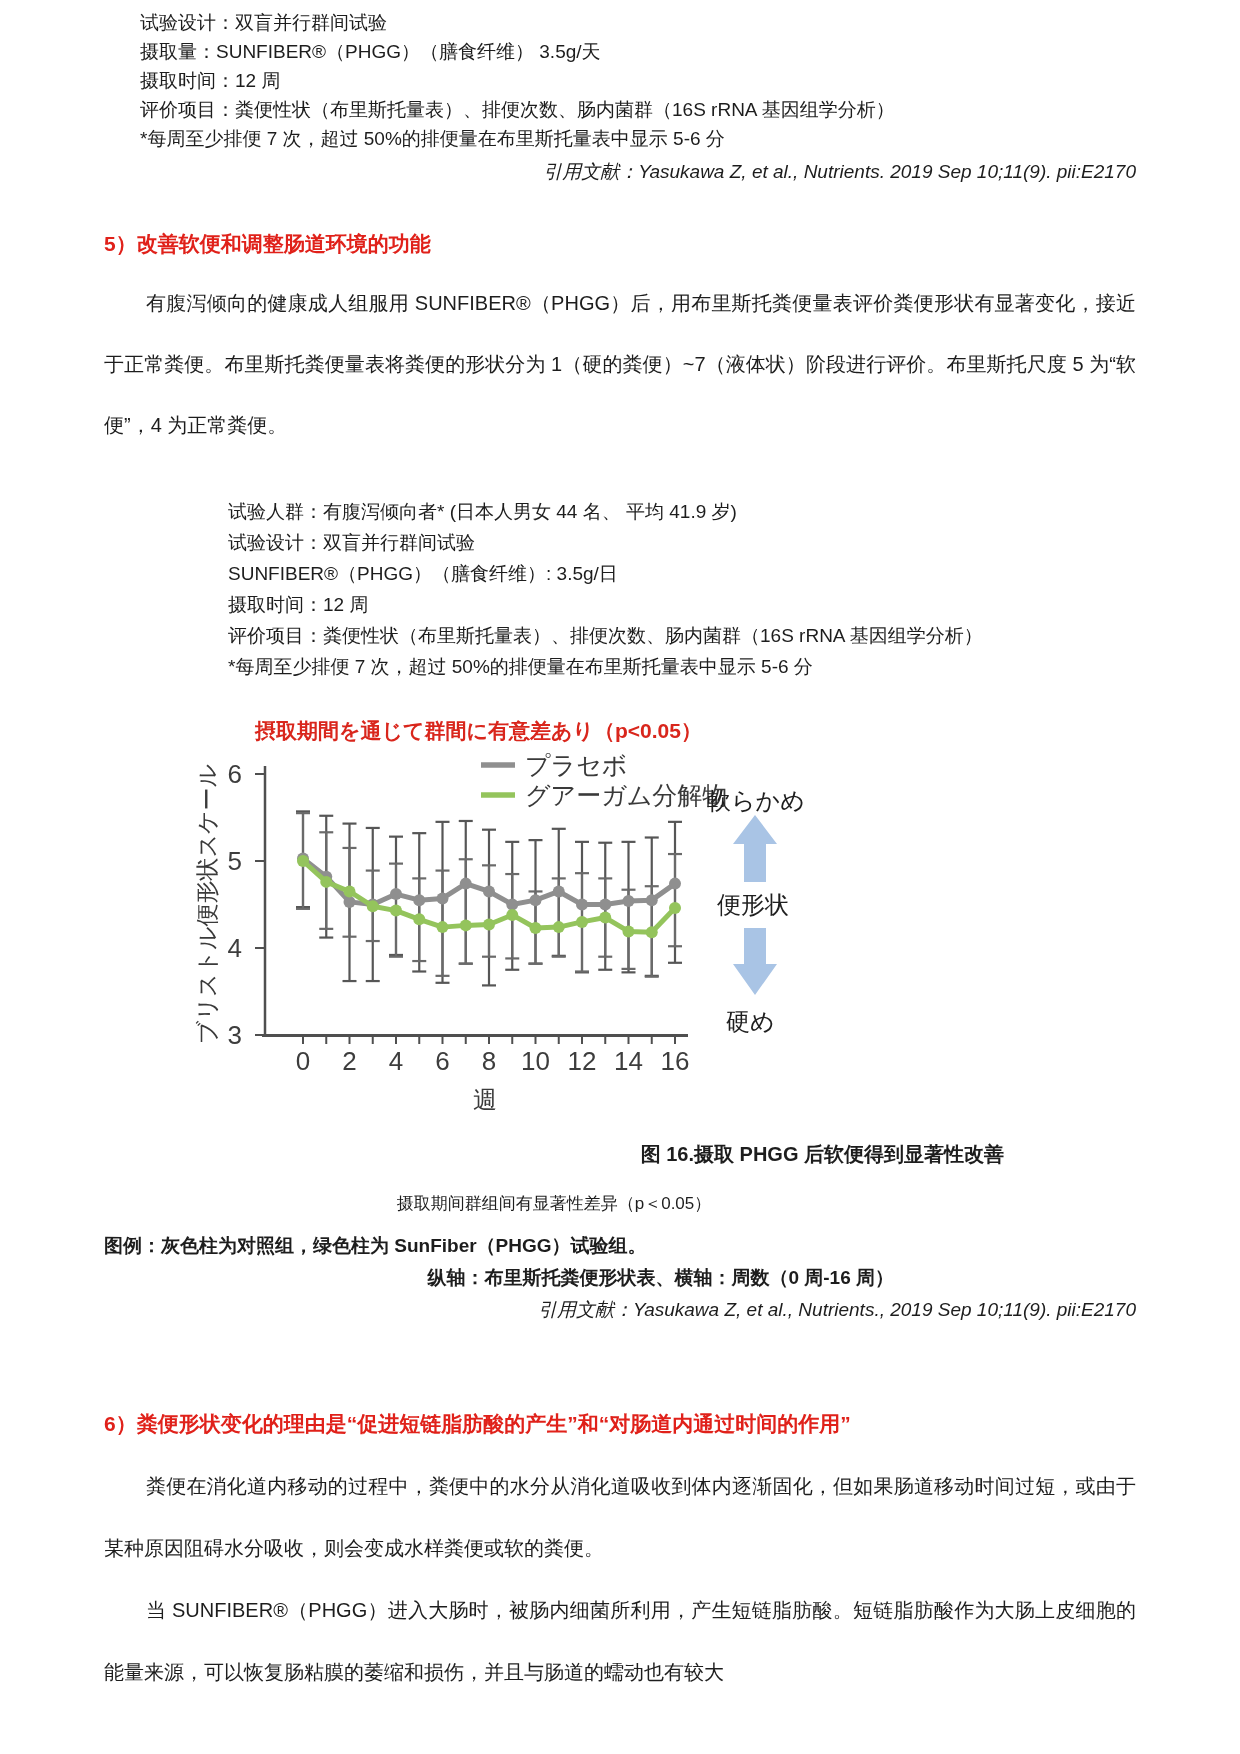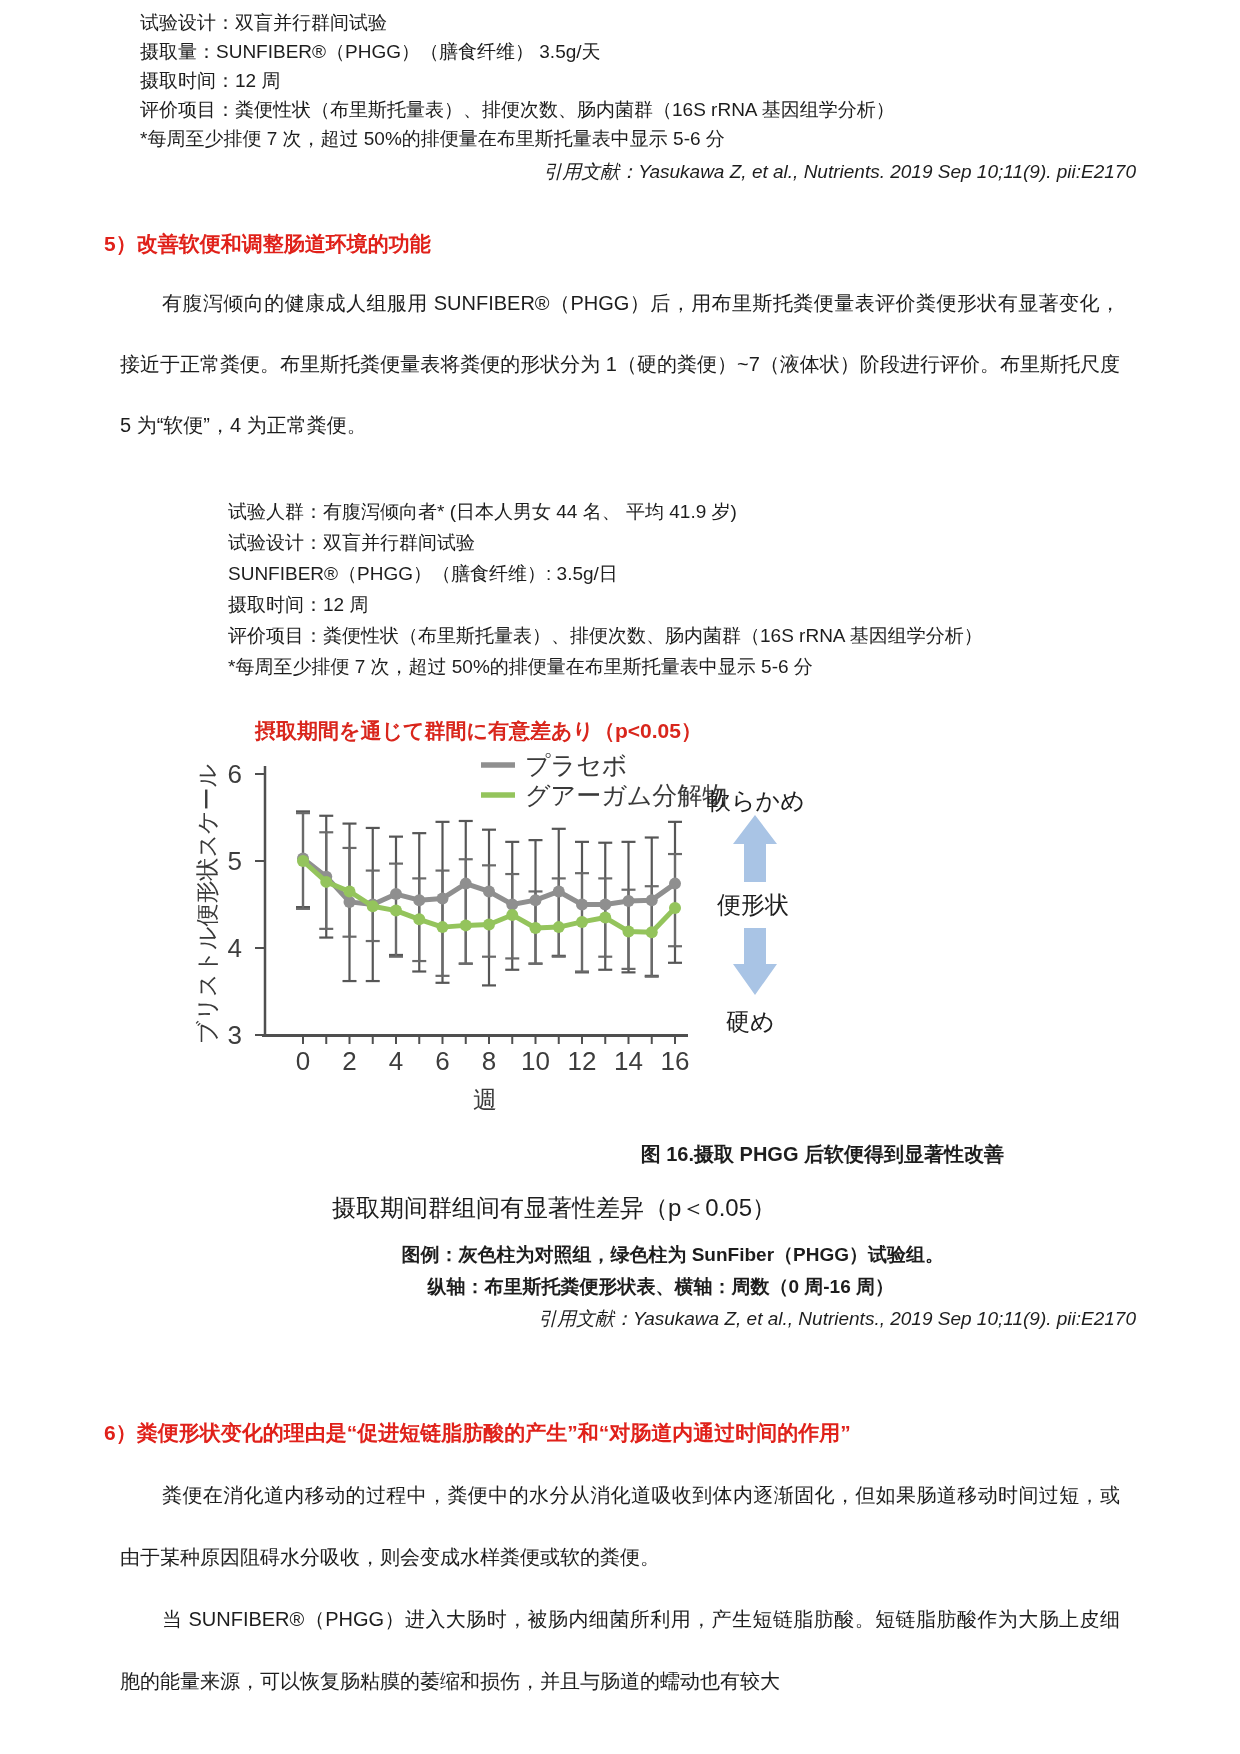--- a/index.html
+++ b/index.html
@@ -11,36 +11,36 @@
   body{margin:0;width:1240px;height:1754px;background:#ffffff;
        font-family:"Liberation Sans","DejaVu Sans",sans-serif;color:#1d1d1d;overflow:hidden}
   .content{padding:8px 104px 0}
   .study{font-size:19px;line-height:29px}
   .study div{white-space:nowrap}
   .study1{margin-left:36px}
   .study2{margin-left:124px;margin-top:40px;line-height:31px}
   .cite{font-style:italic;font-size:19px;text-align:right;margin-top:6px}
   .h-red{color:var(--heading-red);font-size:21px;font-weight:bold;line-height:30px;margin-top:44px}
   .h-red6{margin-top:86px}
-  .para{font-size:20px;line-height:61px;text-indent:42px;text-align:justify;margin:14px 16px 0}
+  .para{font-size:20px;line-height:61px;text-indent:42px;text-align:justify;margin:14px 0 0}
   .para6{line-height:62px;margin-top:16px}
   .para7{line-height:62px;margin-top:0}
   .figure{position:relative;width:800px;margin:34px 0 0 81px}
   .chart-title{width:600px;margin-left:70px;text-align:left;color:var(--chart-red);
                font-weight:bold;font-size:21px;line-height:30px}
   svg.chart{display:block;margin-top:6px}
   svg text{font-family:"Liberation Sans","DejaVu Sans",sans-serif}
   .tick{font-size:26px;fill:#3d3d3d}
   .legend-t{font-size:25px;fill:#3a3a3a}
   .ylab{font-size:23px;fill:#3a3a3a}
   .xlab{font-size:24px;fill:#3a3a3a}
   .side{font-size:24px;fill:#1f1f1f}
   .fig-caption{width:900px;text-align:right;font-weight:bold;font-size:20px;margin-top:24px}
-  .fig-note1{width:900px;text-align:center;font-size:24px;margin-top:24px}
-  .fig-note2{width:840px;text-align:right;font-weight:bold;font-size:19px;margin-top:18px}
+  .fig-note1{width:900px;text-align:center;font-size:17px;margin-top:24px}
+  .fig-note2{width:840px;text-align:left;font-weight:bold;font-size:19px;margin-top:18px}
   .fig-note3{width:790px;text-align:right;font-weight:bold;font-size:19px;margin-top:6px}
 </style>
 </head>
 <body>
 
 <div class="content">
 
   <div class="study study1">
     <div>试验设计：双盲并行群间试验</div>
     <div>摄取量：SUNFIBER®（PHGG）（膳食纤维） 3.5g/天</div>

